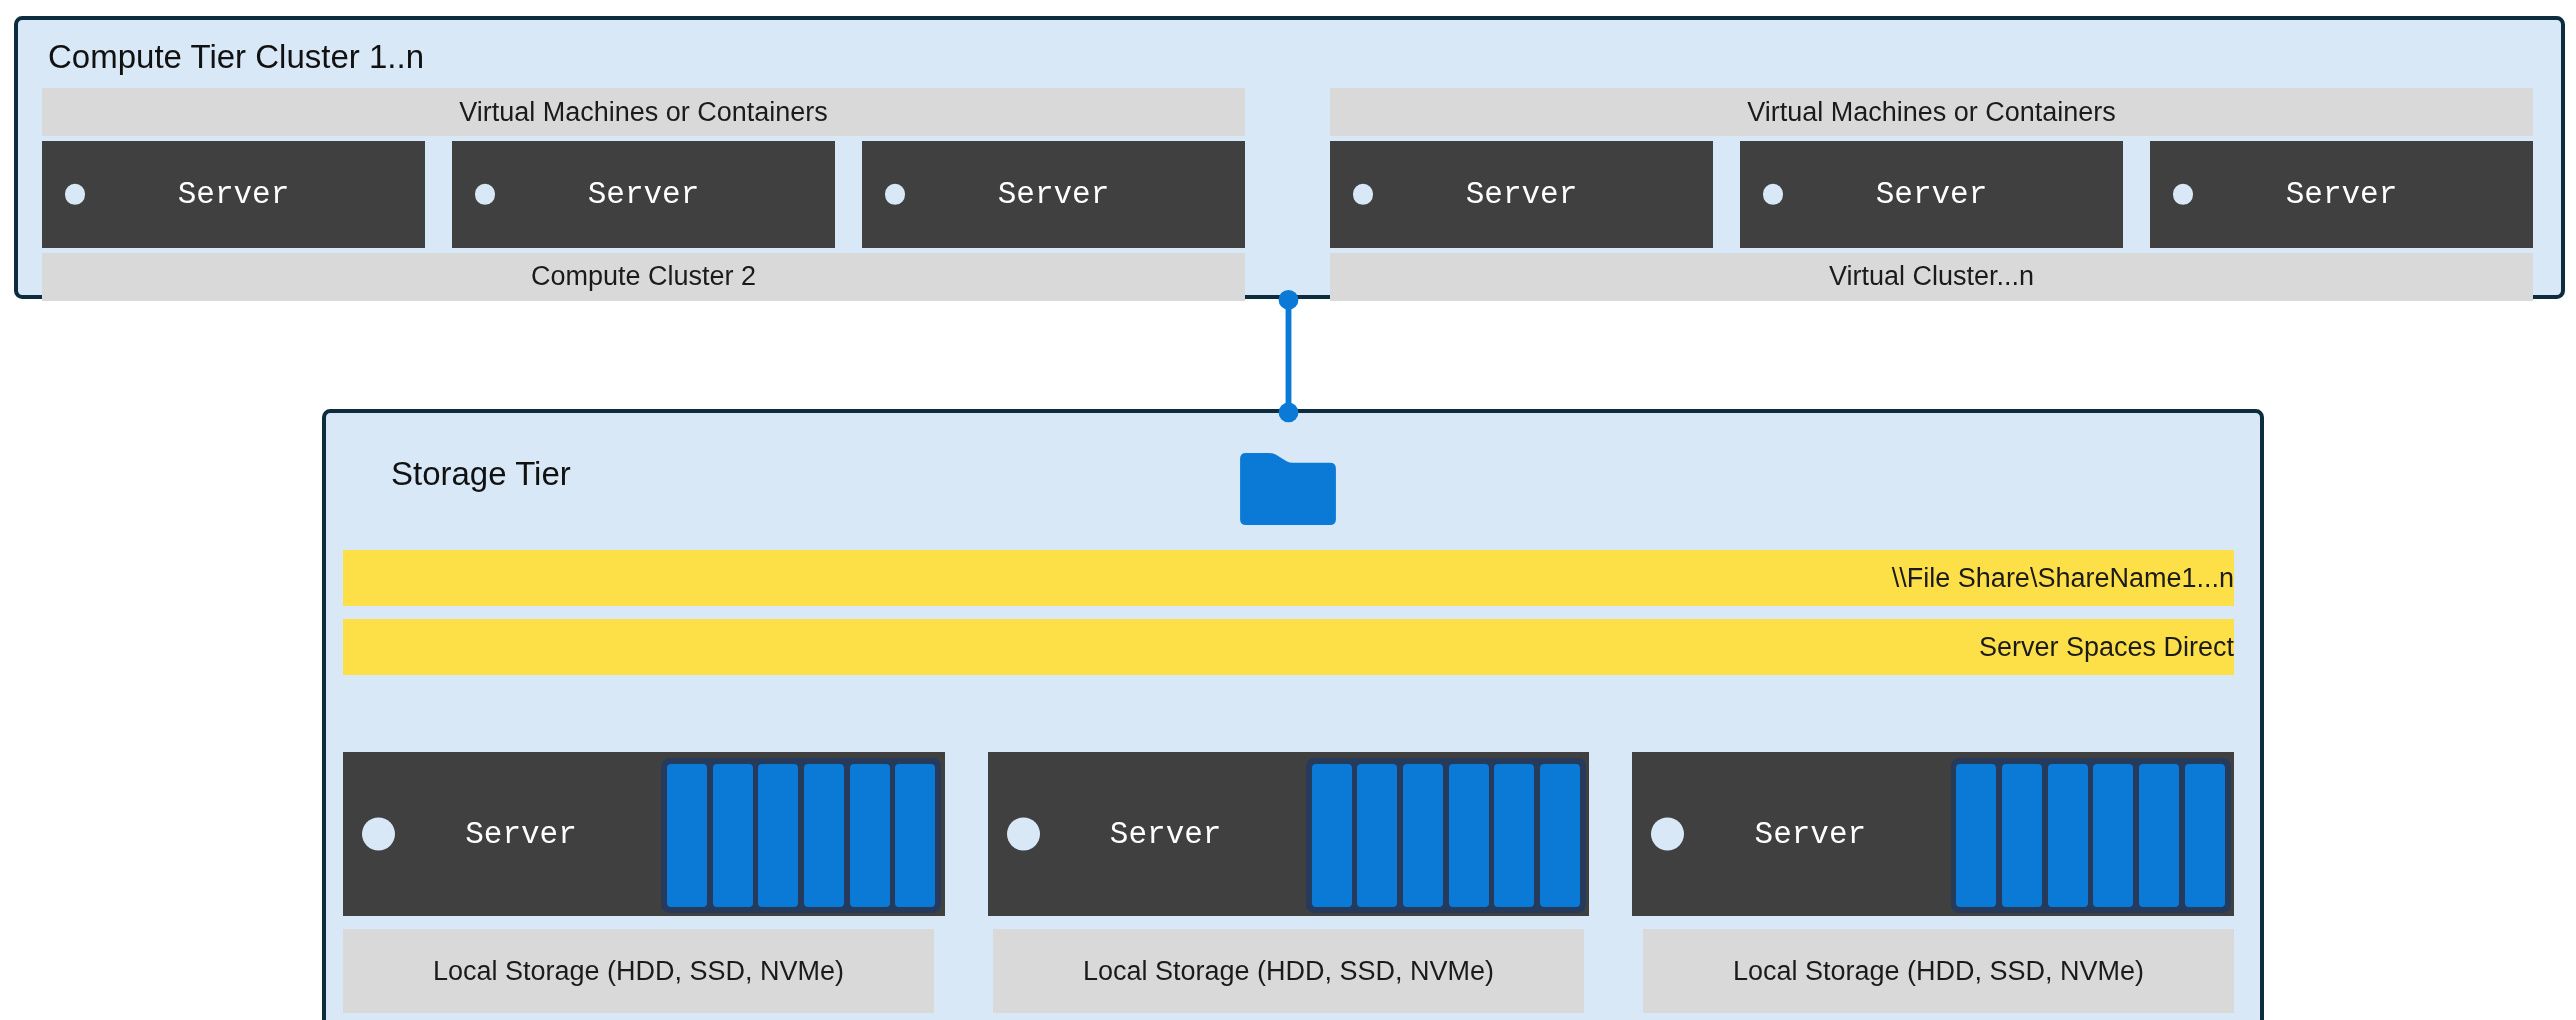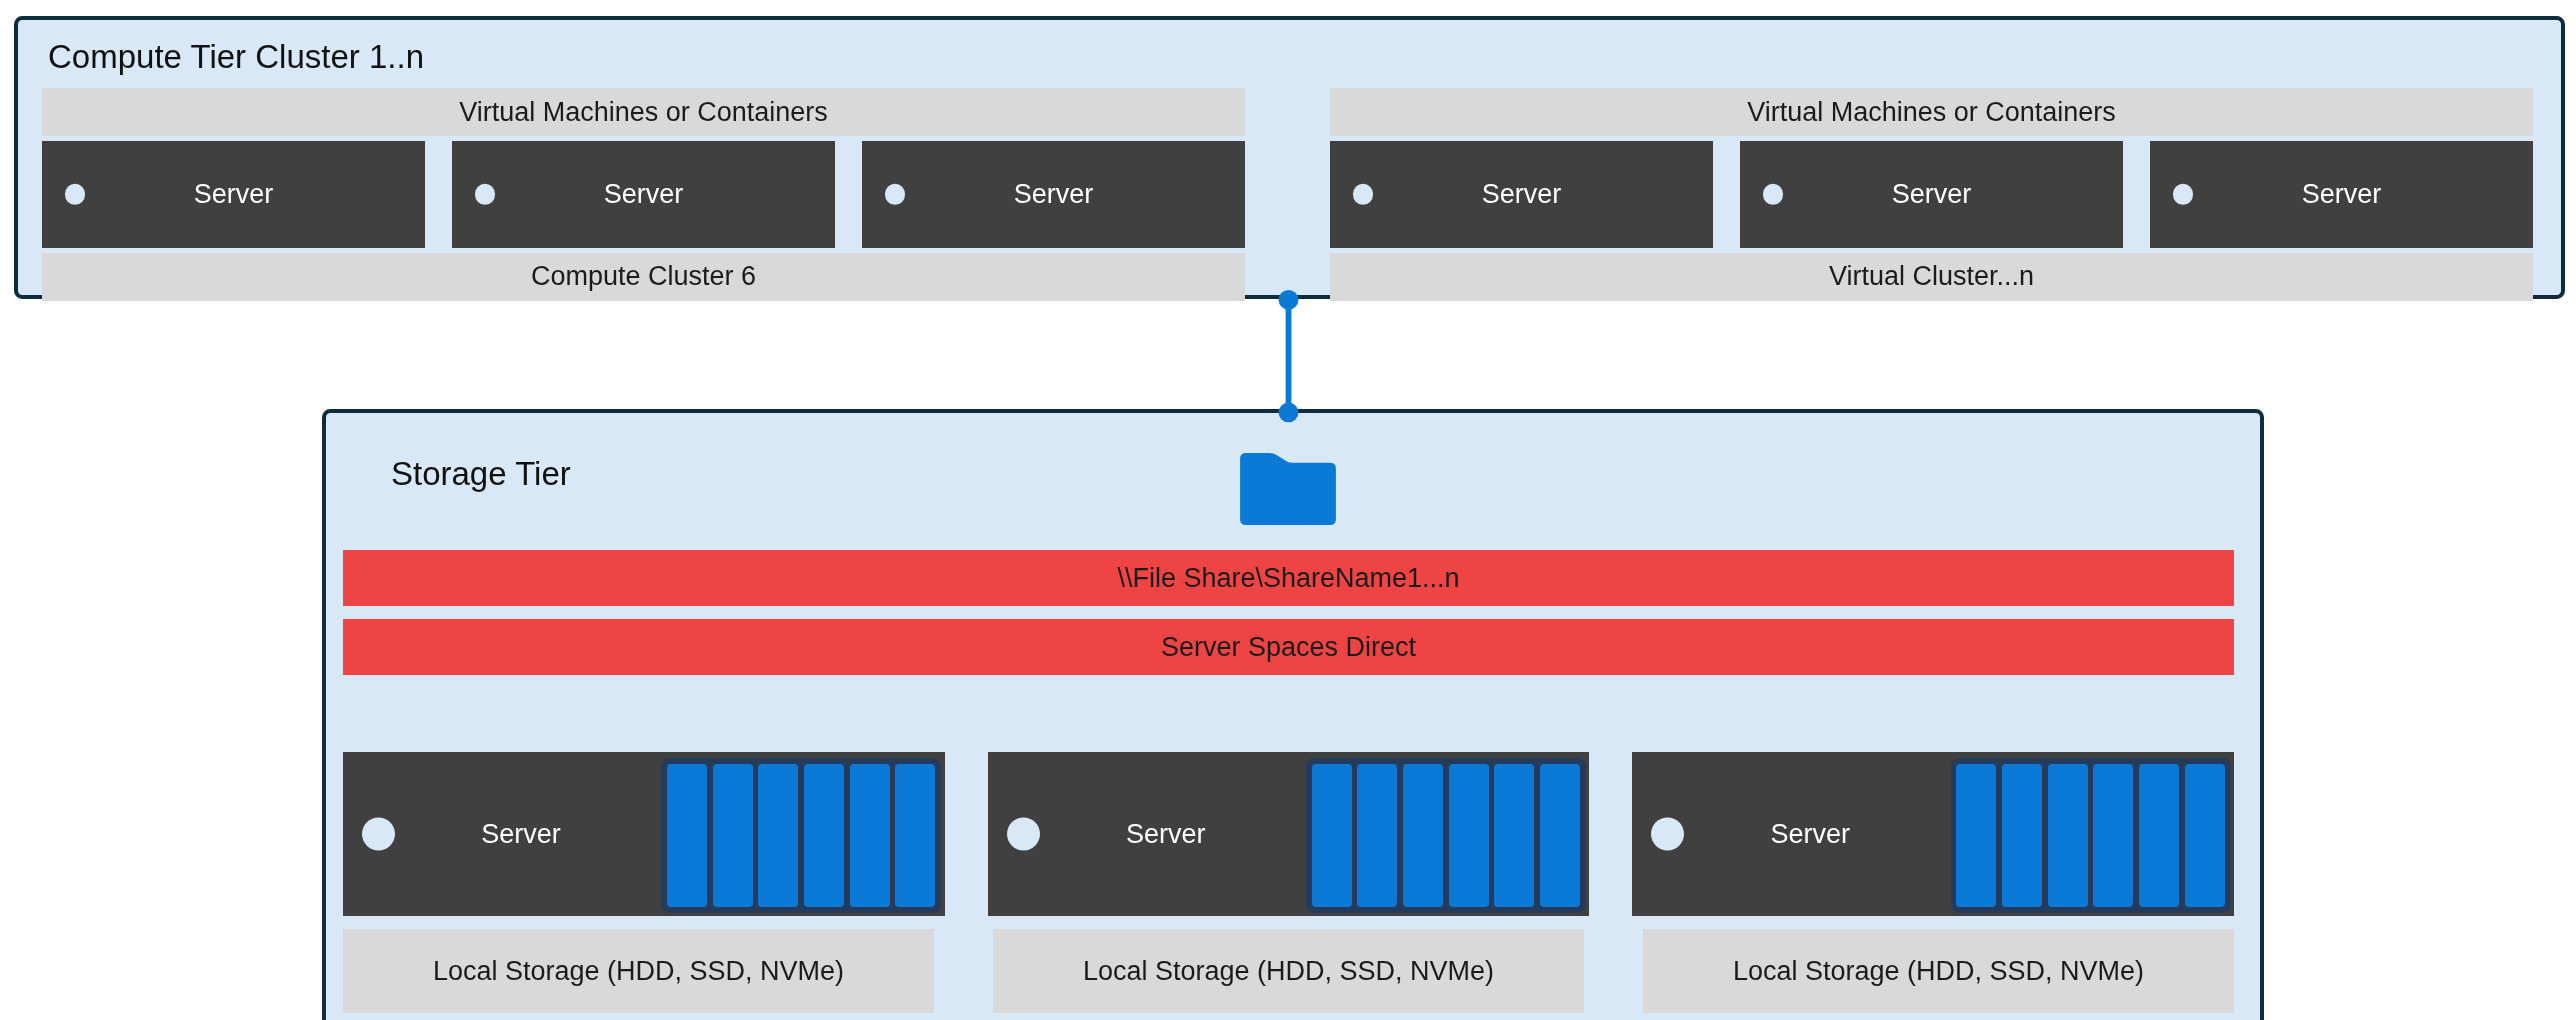--- a/index.html
+++ b/index.html
@@ -19,27 +19,27 @@
 
   
   .cluster{position:absolute;top:68px;width:1203px;display:flex;flex-direction:column;gap:4.7px;justify-content:space-between;}
   .cluster-left{left:24px;}
   .cluster-right{left:1312px;}
 
   .bar{background:#d9d9d9;height:48px;display:flex;align-items:center;justify-content:center;
        font-size:27px;color:#1b1b1b;white-space:nowrap;}
   .server-row{display:flex;gap:27px;height:107px;}
   .server{position:relative;flex:1;background:#404040;display:flex;align-items:center;justify-content:center;}
-  .srv-label{color:#ffffff;font-size:27px;}
+  .srv-label{color:#ffffff;font-size:31px;font-family:Liberation Mono, monospace;}
   .dot{position:absolute;left:23px;top:50%;transform:translateY(-50%);
        width:20.4px;height:20.4px;border-radius:50%;background:#d9e8f7;}
 
   
   .sbars{position:absolute;left:17px;top:137px;width:1891px;display:flex;flex-direction:column;gap:13px;}
-  .sbar{height:56px;background:#ef4444;display:flex;align-items:center;justify-content:center;
+  .sbar{height:56px;background:#fde047;display:flex;align-items:center;justify-content:flex-end;
         font-size:27px;color:#1b1b1b;white-space:nowrap;}
 
   .srow{position:absolute;left:17px;top:339px;width:1891px;height:164px;display:flex;gap:43px;}
   .sserver{position:relative;flex:1;background:#404040;}
   .sserver .dot{left:19px;width:33px;height:33px;}
   .sserver .srv-label{position:absolute;left:0;width:356px;top:50%;transform:translateY(-50%);
                       text-align:center;display:block;}
   .disk-array{position:absolute;right:3.5px;top:5.8px;bottom:3.5px;width:280px;
               background:#263a5b;border-radius:8.2px;padding:5.8px;box-sizing:border-box;
               display:flex;gap:5.8px;}
@@ -73,21 +73,21 @@
         <div class="server">
           <span class="dot"></span>
           <span class="srv-label">Server</span>
         </div>
         <div class="server">
           <span class="dot"></span>
           <span class="srv-label">Server</span>
         </div>
       </div>
       <div class="bar">
-        <span>Compute Cluster 6</span>
+        <span>Compute Cluster 2</span>
       </div>
     </div>
 
     <div class="cluster cluster-right">
       <div class="bar">
         <span>Virtual Machines or Containers</span>
       </div>
       <div class="server-row">
         <div class="server">
           <span class="dot"></span>

